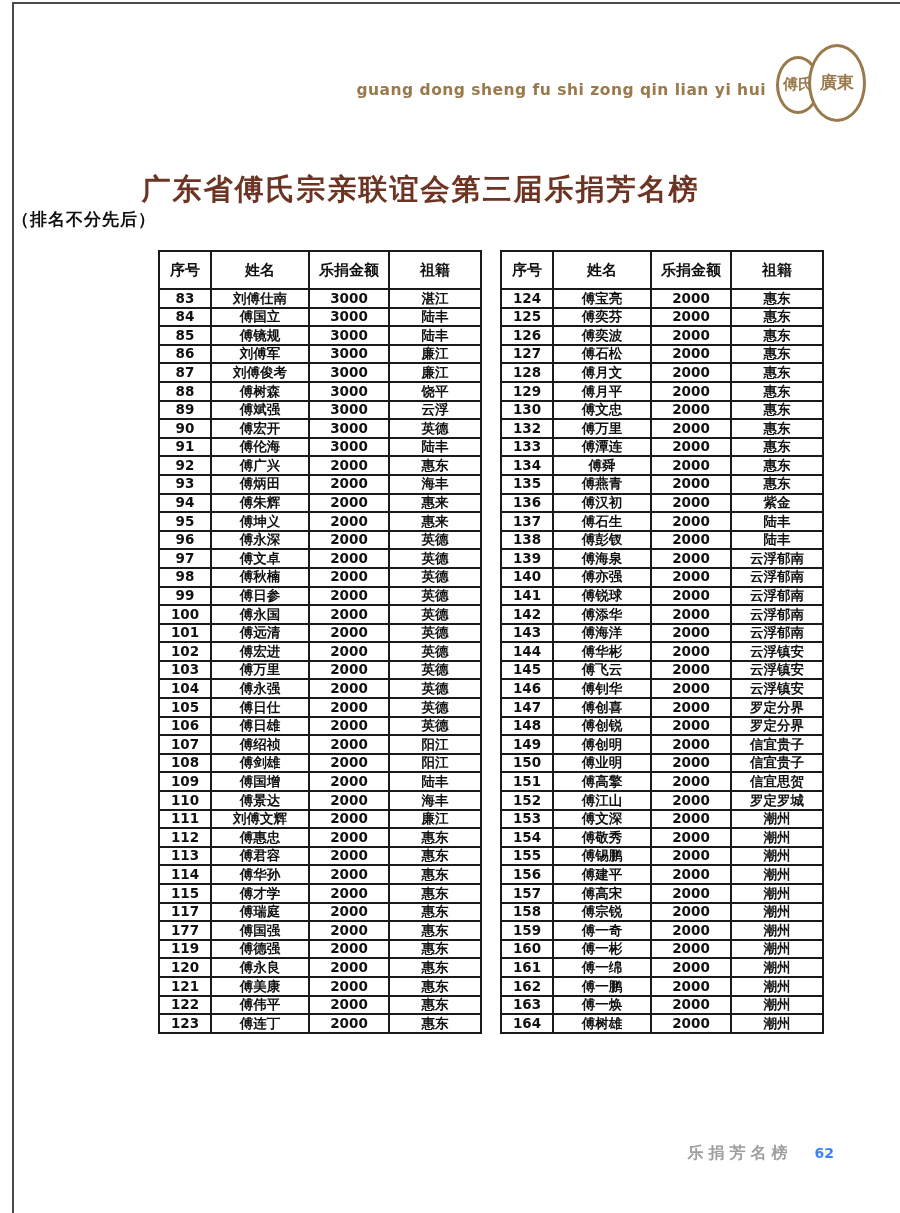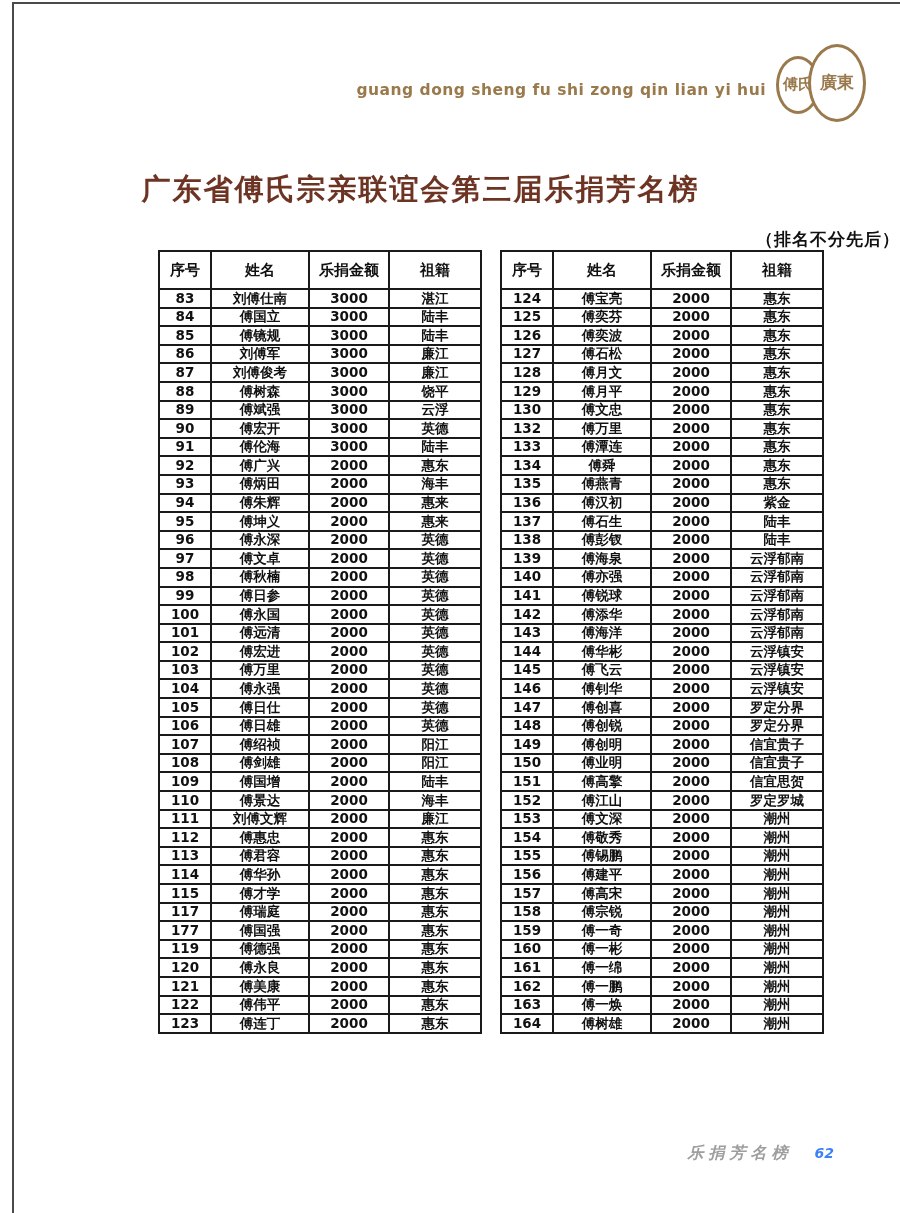--- a/index.html
+++ b/index.html
@@ -28,21 +28,21 @@
   .seal-circle.right{left:32px;top:2px;width:58px;height:78px;border:3.5px solid;background:#fff;}
   .seal-circle span{display:block;font-size:17px;}
   .seal-circle.left span{font-size:15px;}
 
   
   .doc-title{
     position:absolute;top:170px;left:12px;width:817px;text-align:center;
     font-size:29px;font-weight:bold;letter-spacing:2px;
   }
   .doc-subtitle{
-    position:absolute;top:228px;left:12px;width:888px;text-align:right;
+    position:absolute;top:208px;left:12px;width:888px;text-align:left;
     font-size:17px;font-weight:bold;color:#111;letter-spacing:1px;
   }
 
   
   .tables-wrap{position:absolute;left:158px;top:250px;width:662px;display:flex;gap:18px;}
   table.donation{
     border-collapse:collapse;table-layout:fixed;width:322px;
     font-weight:bold;color:#111;padding-left:11px;
   }
   table.donation th,table.donation td{
@@ -50,21 +50,21 @@
   }
   table.donation th{height:36px;font-size:15px;}
   table.donation td{height:16.6px;font-size:13.5px;line-height:1;}
   col.c-idx{width:52px;}
   col.c-name{width:98px;}
   col.c-amt{width:80px;}
   col.c-orig{width:92px;}
 
   
   .footer{
-    position:absolute;top:1143px;right:66px;display:flex;align-items:baseline;gap:22px;font-style:italic;
+    position:absolute;top:1143px;right:66px;display:flex;align-items:baseline;gap:22px;
   }
   .footer-label{font-size:16px;font-weight:bold;color:#9e9e9e;letter-spacing:5px;}
   .footer-page{font-size:14px;font-weight:bold;color:#3b82f6;}
 </style>
 </head>
 <body>
 
 <div class="edge-left"></div>
 <div class="edge-top"></div>
 

